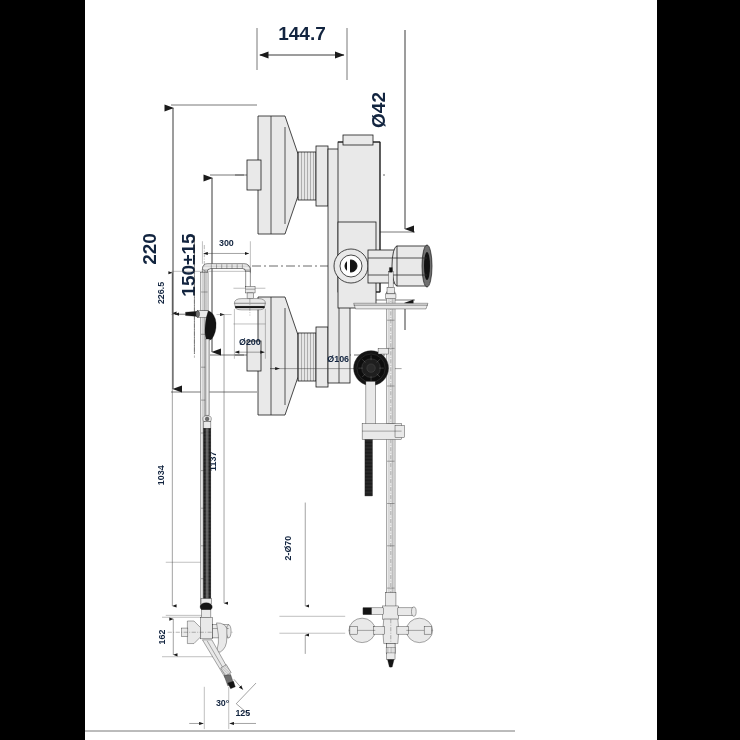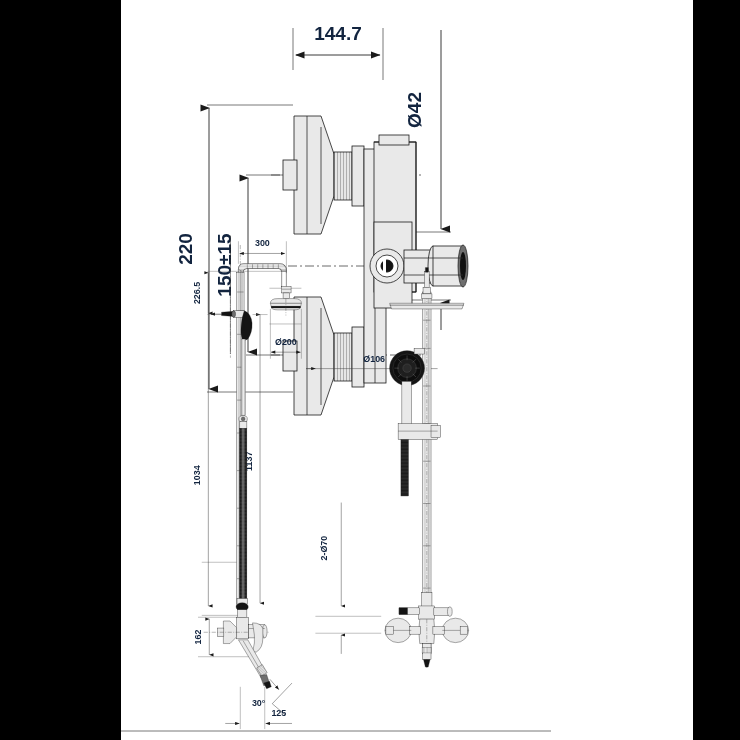--- a/index.html
+++ b/index.html
@@ -16,21 +16,20 @@
     background: #000000;
     overflow: hidden;
   }
   #sheet {
     position: absolute;
     left: 85px;
     top: 0px;
     width: 572px;
     height: 740px;
     background: #ffffff;
-    margin-left: 36px;
   }
   #drawing-svg {
     position: absolute;
     left: 0;
     top: 0;
     width: 572px;
     height: 740px;
     display: block;
   }
   .dim-text {

